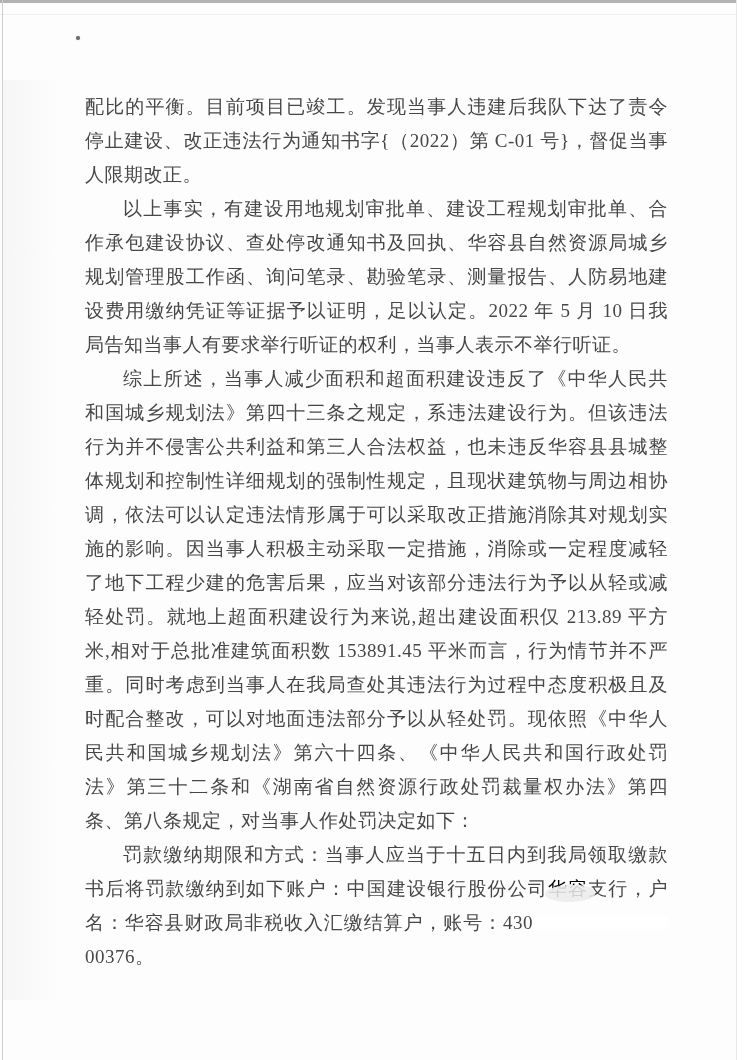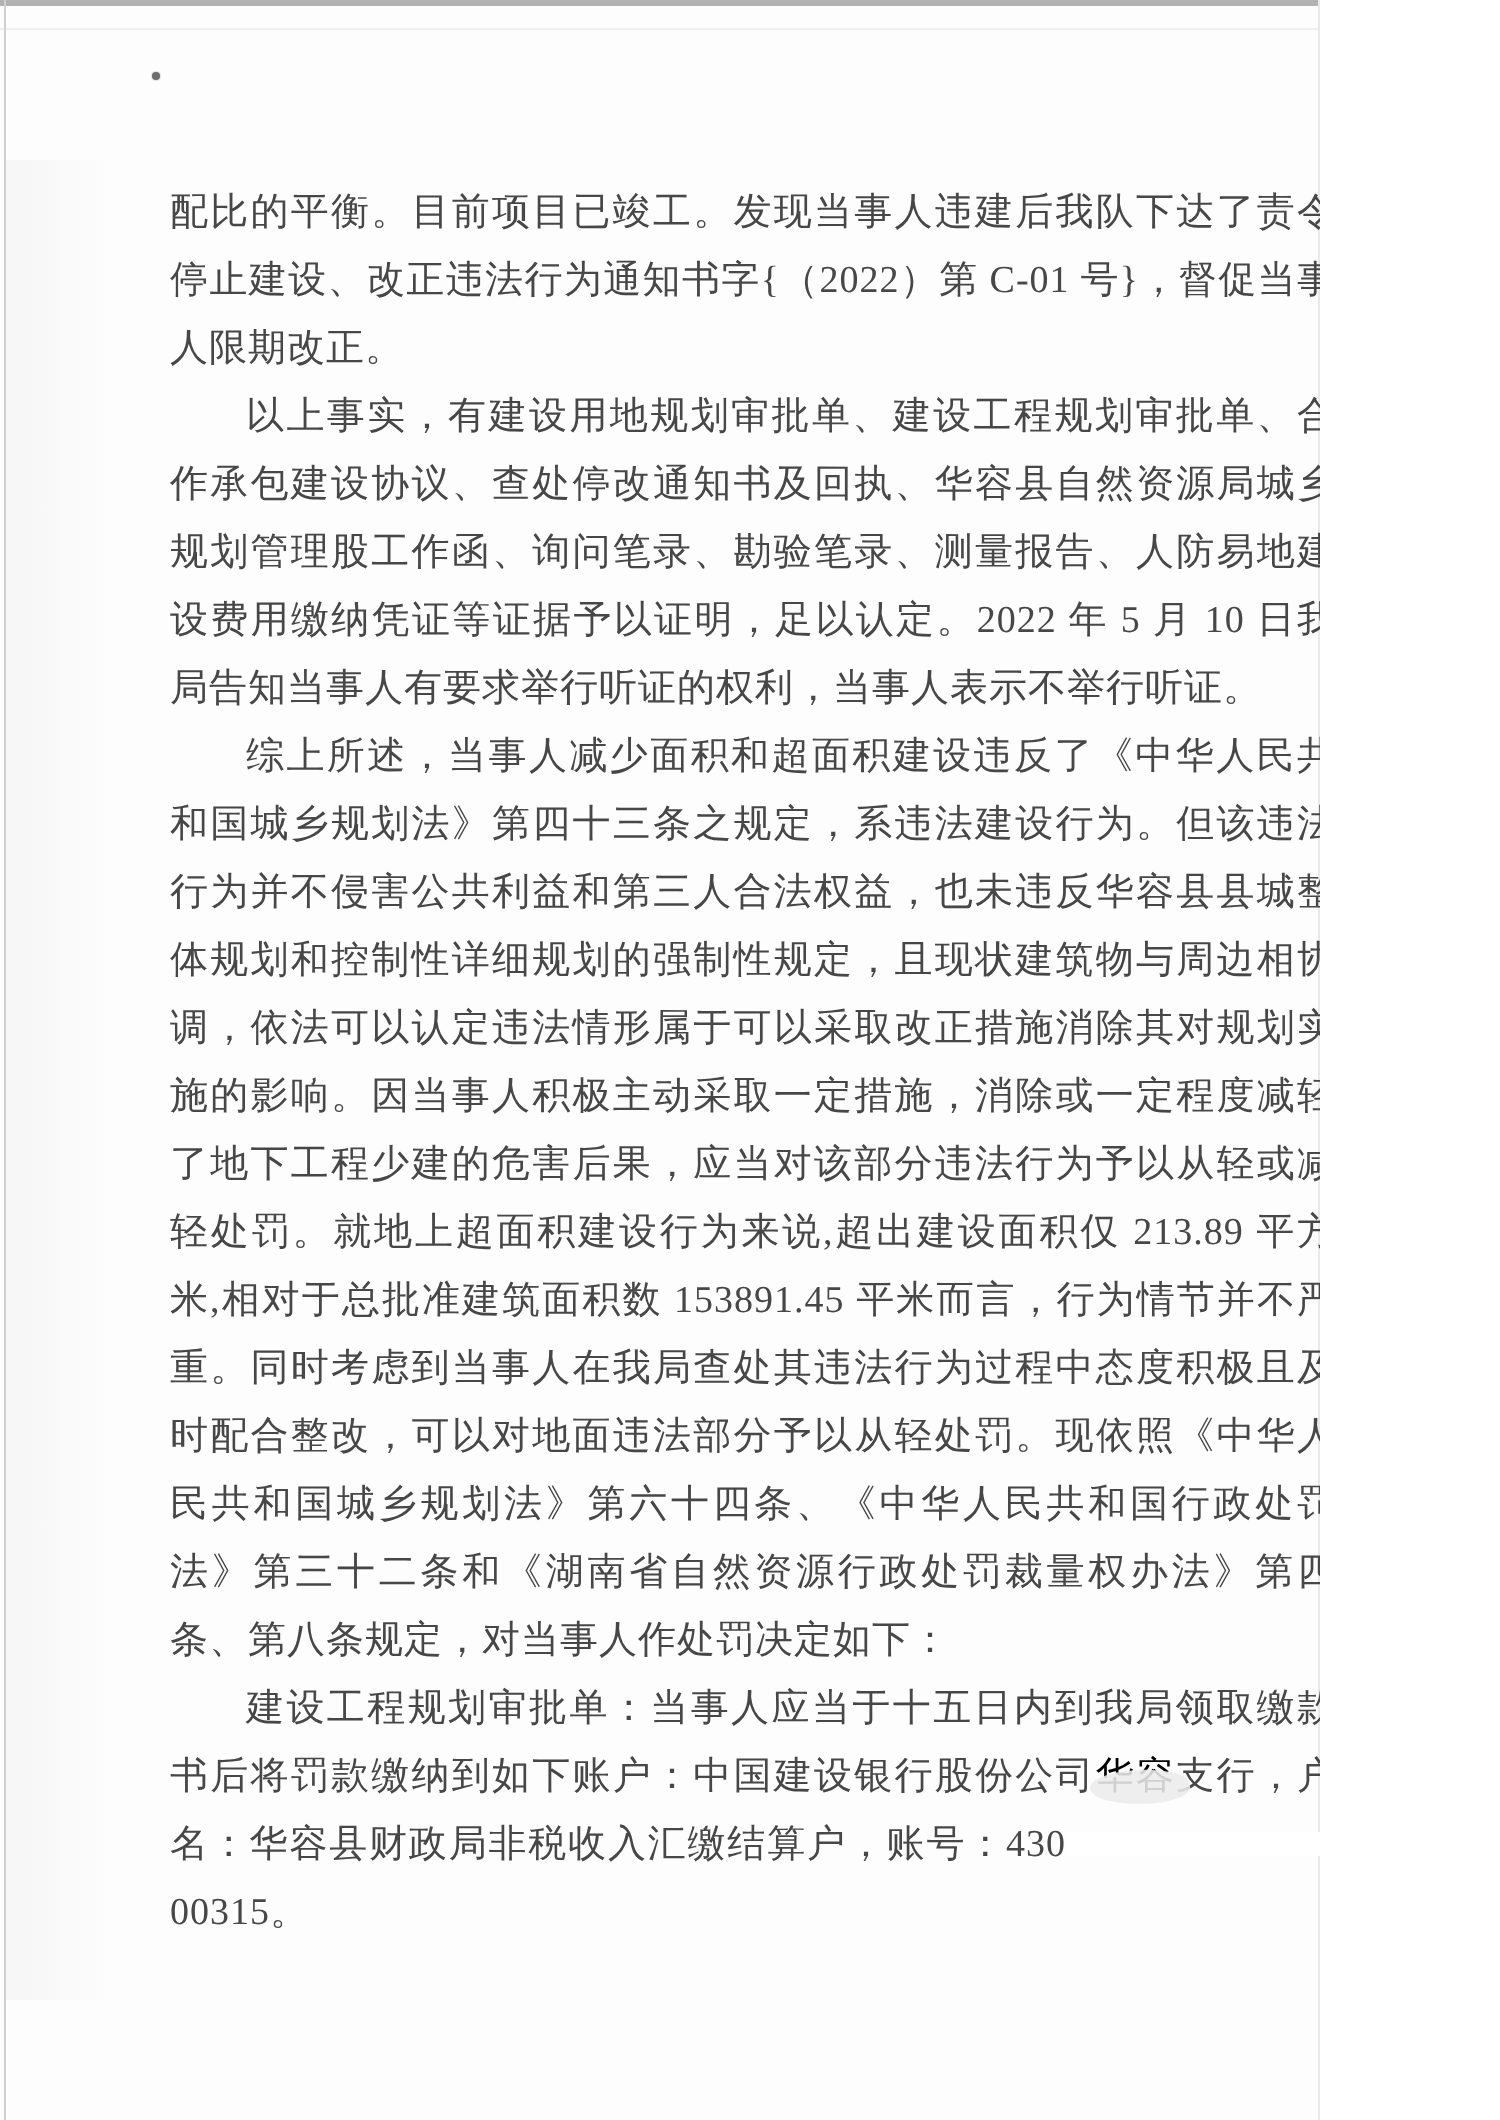--- a/index.html
+++ b/index.html
@@ -2,21 +2,21 @@
 <html><head>
 <meta charset="utf-8">
 <style>
   html, body {
     margin: 0;
     padding: 0;
     background: #ffffff;
   }
   .scan-page {
     position: relative;
-    width: 660px;
+    width: 737px;
     height: 1060px;
     background: #fdfdfd;
     overflow: hidden;
     font-family: "Liberation Serif", "DejaVu Serif", serif;
   }
   .scan-top-edge {
     position: absolute;
     top: 0; left: 0;
     width: 100%; height: 3px;
     background: #b2b2b2;
@@ -99,15 +99,15 @@
   <div class="scan-top-faint-line"></div>
   <div class="scan-left-shade"></div>
   <div class="scan-left-edge"></div>
   <div class="scan-right-edge"></div>
   <div class="ink-speck"></div>
 
   <div class="text-block">
     <p class="para no-indent">配比的平衡。目前项目已竣工。发现当事人违建后我队下达了责令停止建设、改正违法行为通知书字{（2022）第 C-01 号}，督促当事人限期改正。</p>
     <p class="para">以上事实，有建设用地规划审批单、建设工程规划审批单、合作承包建设协议、查处停改通知书及回执、华容县自然资源局城乡规划管理股工作函、询问笔录、勘验笔录、测量报告、人防易地建设费用缴纳凭证等证据予以证明，足以认定。2022 年 5 月 10 日我局告知当事人有要求举行听证的权利，当事人表示不举行听证。</p>
     <p class="para">综上所述，当事人减少面积和超面积建设违反了《中华人民共和国城乡规划法》第四十三条之规定，系违法建设行为。但该违法行为并不侵害公共利益和第三人合法权益，也未违反华容县县城整体规划和控制性详细规划的强制性规定，且现状建筑物与周边相协调，依法可以认定违法情形属于可以采取改正措施消除其对规划实施的影响。因当事人积极主动采取一定措施，消除或一定程度减轻了地下工程少建的危害后果，应当对该部分违法行为予以从轻或减轻处罚。就地上超面积建设行为来说,超出建设面积仅 213.89 平方米,相对于总批准建筑面积数 153891.45 平米而言，行为情节并不严重。同时考虑到当事人在我局查处其违法行为过程中态度积极且及时配合整改，可以对地面违法部分予以从轻处罚。现依照《中华人民共和国城乡规划法》第六十四条、《中华人民共和国行政处罚法》第三十二条和《湖南省自然资源行政处罚裁量权办法》第四条、第八条规定，对当事人作处罚决定如下：</p>
-    <p class="para"><span>建设工程规划审批单：当事人应当于十五日内到我局领取缴款书后将罚款缴纳到如下账户：中国建设银行股份公司</span><span class="smudged-text">华容</span><span>支行，户名：华容县财政局非税收入汇缴结算户，账号：430</span><span class="redacted-gap"></span><span>00315。</span></p>
+    <p class="para"><span>罚款缴纳期限和方式：当事人应当于十五日内到我局领取缴款书后将罚款缴纳到如下账户：中国建设银行股份公司</span><span class="smudged-text">华容</span><span>支行，户名：华容县财政局非税收入汇缴结算户，账号：430</span><span class="redacted-gap"></span><span>00376。</span></p>
   </div>
 </div>
 
 </body></html>

